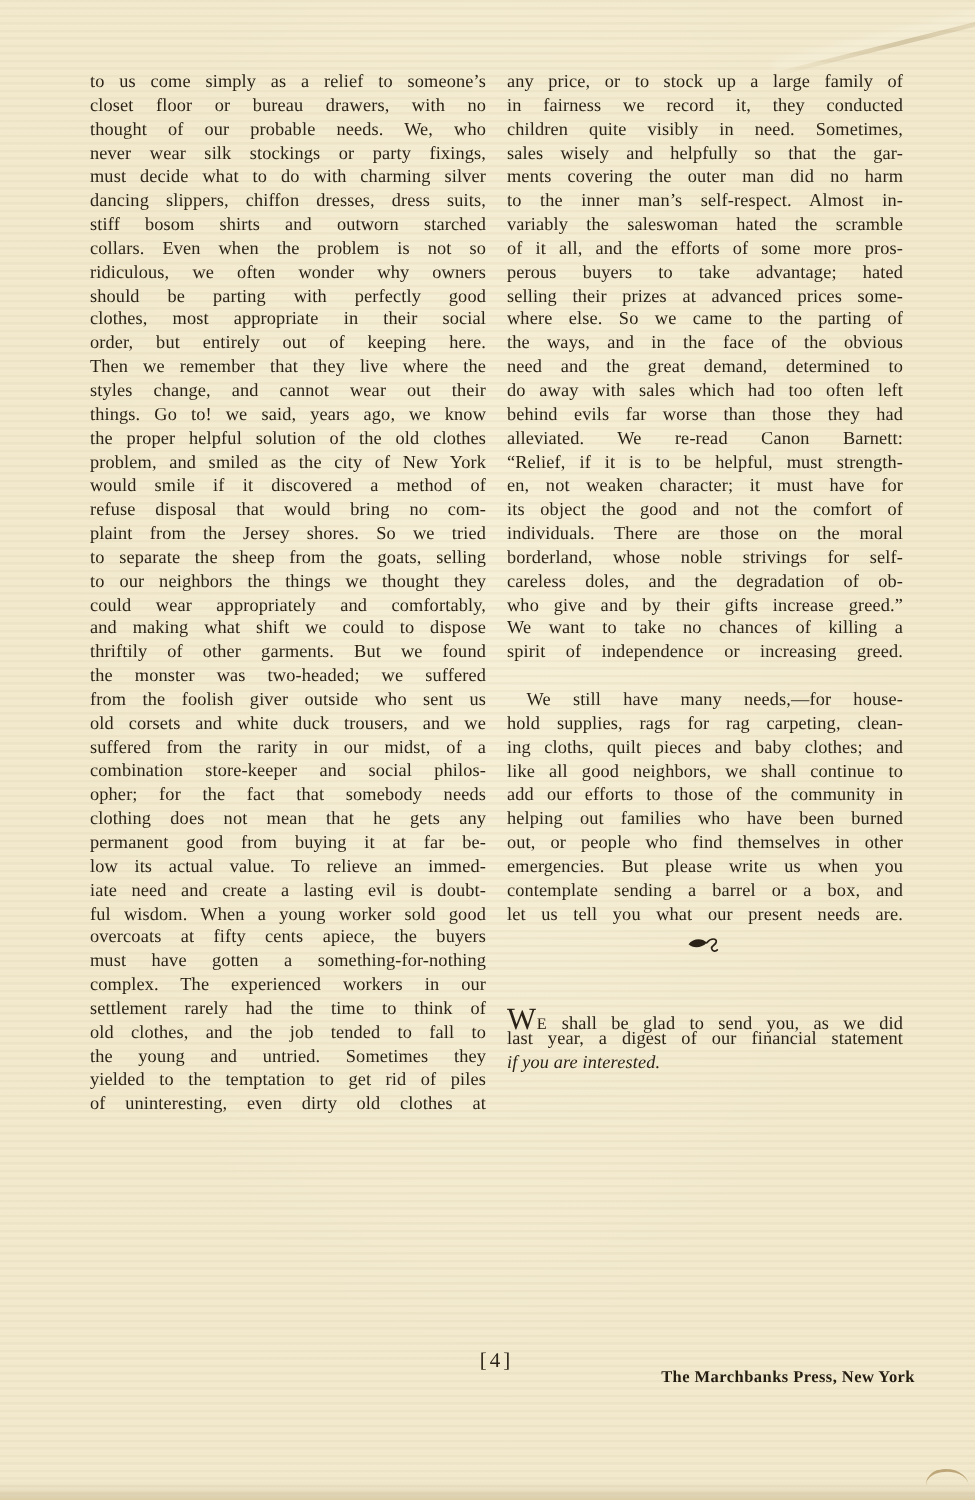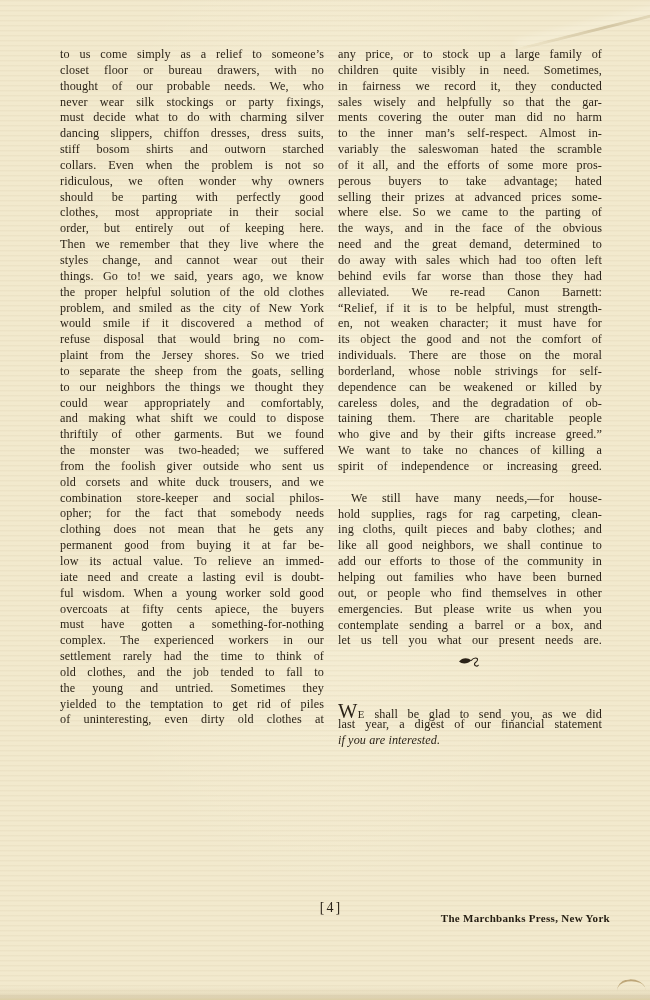--- a/index.html
+++ b/index.html
@@ -99,63 +99,62 @@
         <div class="tline">refuse disposal that would bring no com-</div>
         <div class="tline">plaint from the Jersey shores. So we tried</div>
         <div class="tline">to separate the sheep from the goats, selling</div>
         <div class="tline">to our neighbors the things we thought they</div>
         <div class="tline">could wear appropriately and comfortably,</div>
         <div class="tline">and making what shift we could to dispose</div>
         <div class="tline">thriftily of other garments. But we found</div>
         <div class="tline">the monster was two-headed; we suffered</div>
         <div class="tline">from the foolish giver outside who sent us</div>
         <div class="tline">old corsets and white duck trousers, and we</div>
+        <div class="tline">suffered from the rarity in our midst, of a</div>
         <div class="tline">combination store-keeper and social philos-</div>
         <div class="tline">opher; for the fact that somebody needs</div>
         <div class="tline">clothing does not mean that he gets any</div>
         <div class="tline">permanent good from buying it at far be-</div>
         <div class="tline">low its actual value. To relieve an immed-</div>
         <div class="tline">iate need and create a lasting evil is doubt-</div>
         <div class="tline">ful wisdom. When a young worker sold good</div>
         <div class="tline">overcoats at fifty cents apiece, the buyers</div>
         <div class="tline">must have gotten a something-for-nothing</div>
         <div class="tline">complex. The experienced workers in our</div>
         <div class="tline">settlement rarely had the time to think of</div>
         <div class="tline">old clothes, and the job tended to fall to</div>
         <div class="tline">the young and untried. Sometimes they</div>
         <div class="tline">yielded to the temptation to get rid of piles</div>
         <div class="tline">of uninteresting, even dirty old clothes at</div>
       </div>
 
     <div class="col">
       <div>
           <div class="tline">any price, or to stock up a large family of</div>
+          <div class="tline">in fairness we record it, they conducted</div>
           <div class="tline">children quite visibly in need. Sometimes,</div>
-          <div class="tline">in fairness we record it, they conducted</div>
           <div class="tline">sales wisely and helpfully so that the gar-</div>
           <div class="tline">ments covering the outer man did no harm</div>
           <div class="tline">to the inner man’s self-respect. Almost in-</div>
           <div class="tline">variably the saleswoman hated the scramble</div>
           <div class="tline">of it all, and the efforts of some more pros-</div>
           <div class="tline">perous buyers to take advantage; hated</div>
           <div class="tline">selling their prizes at advanced prices some-</div>
           <div class="tline">where else. So we came to the parting of</div>
           <div class="tline">the ways, and in the face of the obvious</div>
           <div class="tline">need and the great demand, determined to</div>
           <div class="tline">do away with sales which had too often left</div>
           <div class="tline">behind evils far worse than those they had</div>
           <div class="tline">alleviated. We re-read Canon Barnett:</div>
           <div class="tline">“Relief, if it is to be helpful, must strength-</div>
           <div class="tline">en, not weaken character; it must have for</div>
           <div class="tline">its object the good and not the comfort of</div>
           <div class="tline">individuals. There are those on the moral</div>
           <div class="tline">borderland, whose noble strivings for self-</div>
-          <div class="tline">dependence can be weakened or killed by</div>
           <div class="tline">careless doles, and the degradation of ob-</div>
-          <div class="tline">taining them. There are charitable people</div>
           <div class="tline">who give and by their gifts increase greed.”</div>
           <div class="tline">We want to take no chances of killing a</div>
           <div class="tline">spirit of independence or increasing greed.</div>
           <div class="tline indent">We still have many needs,—for house-</div>
           <div class="tline">hold supplies, rags for rag carpeting, clean-</div>
           <div class="tline">ing cloths, quilt pieces and baby clothes; and</div>
           <div class="tline">like all good neighbors, we shall continue to</div>
           <div class="tline">add our efforts to those of the community in</div>
           <div class="tline">helping out families who have been burned</div>
           <div class="tline">out, or people who find themselves in other</div>

